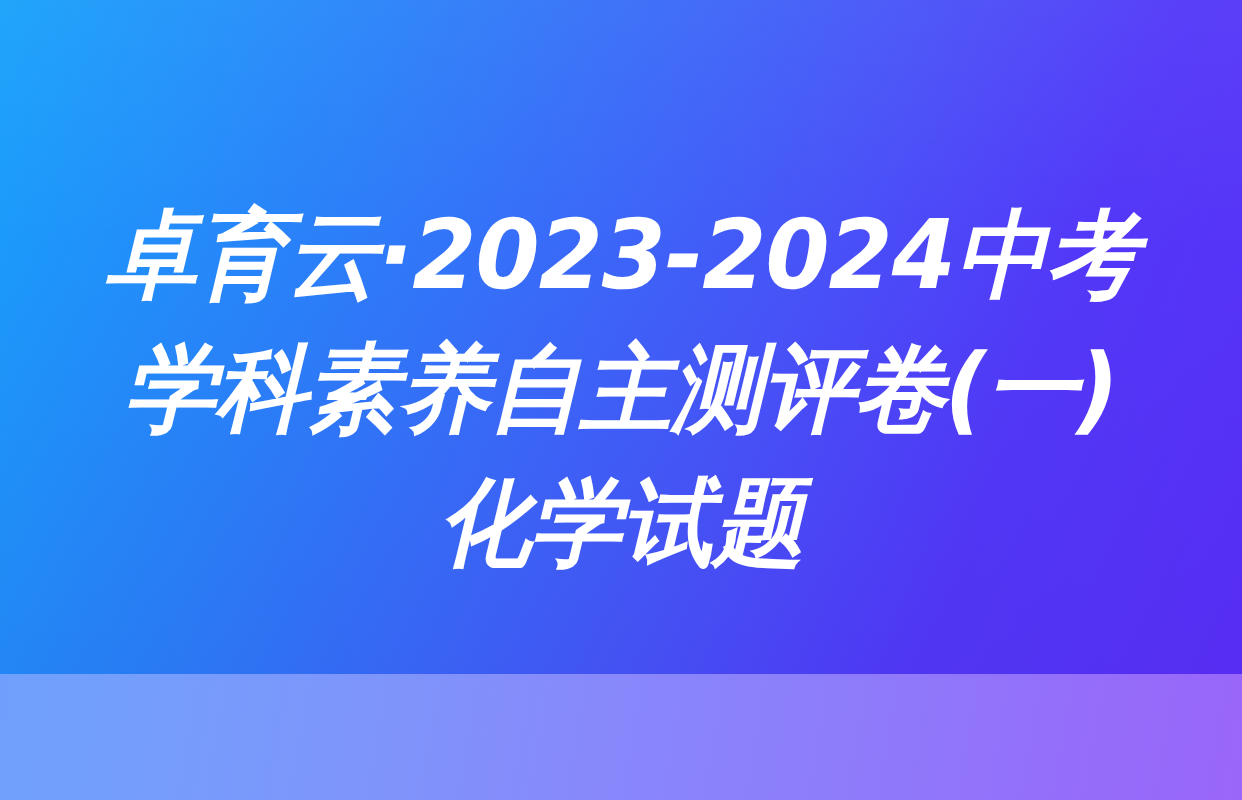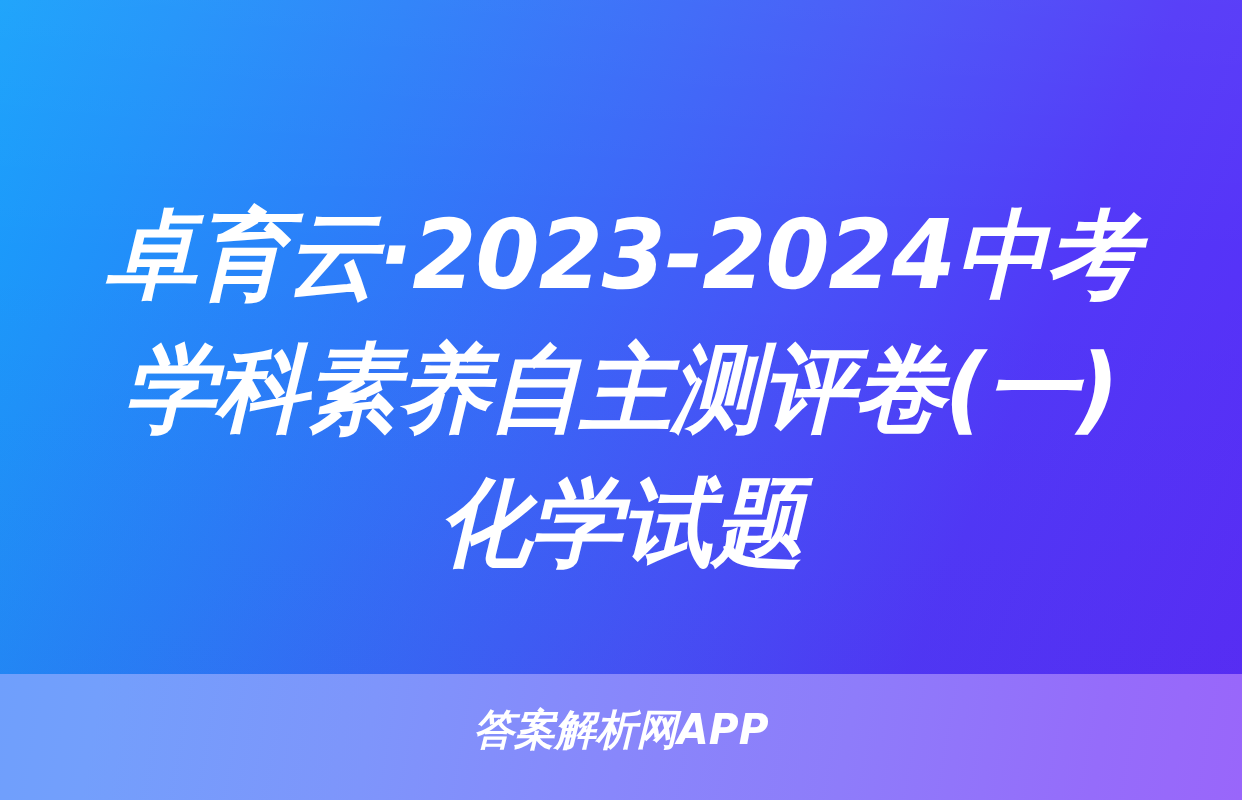--- a/index.html
+++ b/index.html
@@ -120,17 +120,14 @@
   <div class="hero-band"></div>
 
   <div class="footer-band"></div>
 
   <div class="title-block">
     <span class="title-line">卓育云·2023-2024中考</span>
     <span class="title-line">学科素养自主测评卷(一)</span>
     <span class="title-line">化学试题</span>
   </div>
 
-  <div class="footer-text">
-    <span>答案解析网APP</span>
-  </div>
 
 </div>
 
 </body></html>

